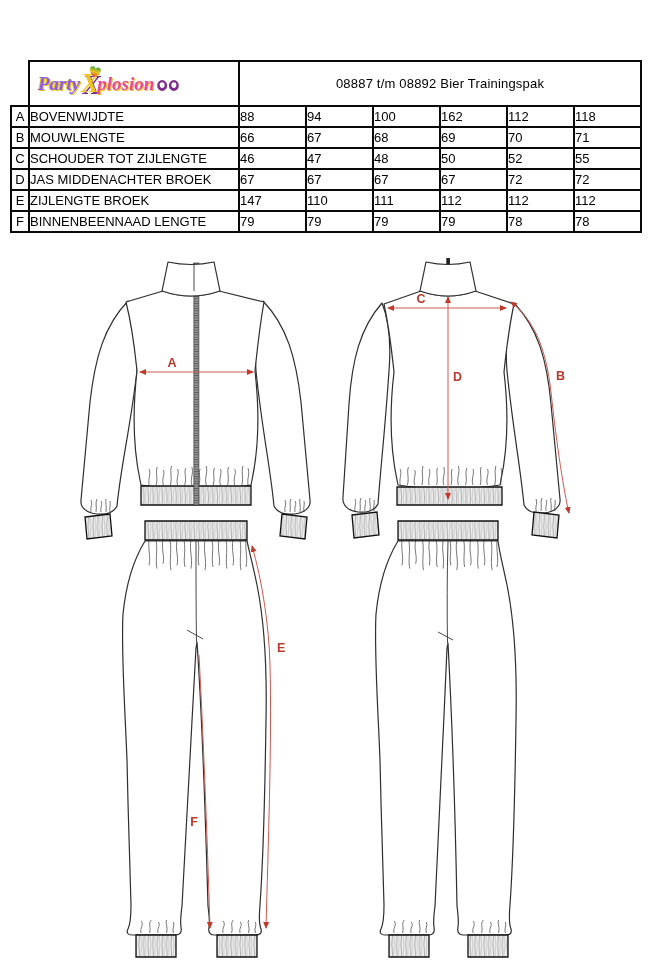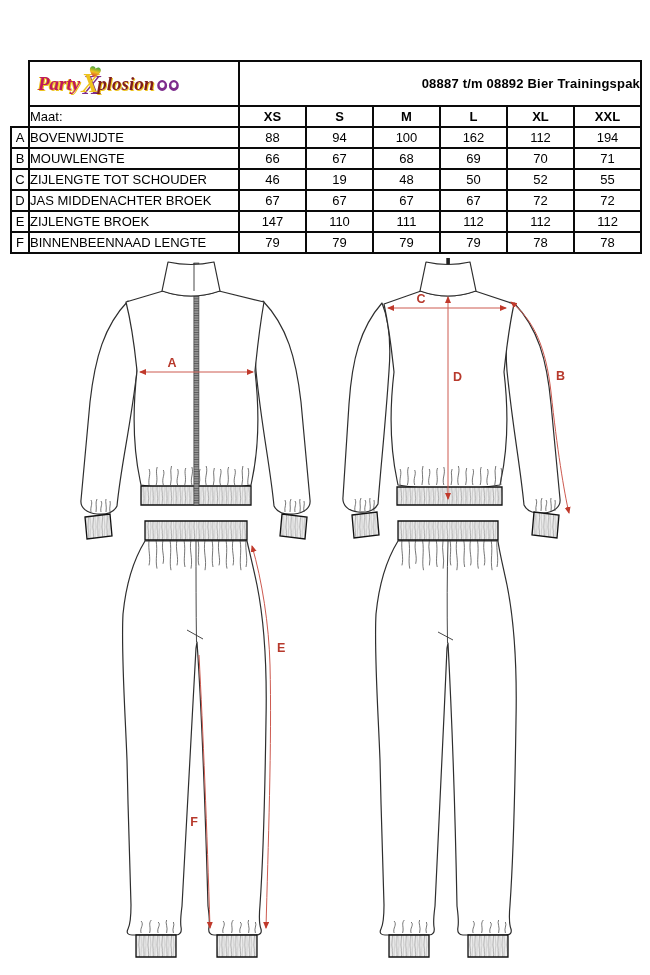--- a/index.html
+++ b/index.html
@@ -3,32 +3,32 @@
 <meta charset="utf-8">
 <style>
   html,body{margin:0;padding:0;background:#fff;}
   body{width:650px;height:975px;position:relative;font-family:"Liberation Sans",sans-serif;color:#000;overflow:hidden;}
 
   
   table.size-table{position:absolute;left:10px;top:60px;width:630px;border-collapse:collapse;table-layout:fixed;}
   .size-table td{border:2px solid #0a0a0a;padding:0;height:19px;font-size:13px;vertical-align:middle;background:#fff;}
   .size-table tr.logo-row td{height:43px;}
   .size-table td.nob{border-style:none;background:transparent;}
-  .title-cell{font-weight:bold;font-size:15px;text-align:right;padding-left:8px;letter-spacing:.2px;}
+  .title-cell{font-weight:normal;font-size:15px;text-align:center;padding-left:8px;letter-spacing:.2px;}
   .maat-cell{text-align:left;padding-left:5px;}
   .size-cell{text-align:center;font-weight:bold;font-size:12.5px;}
   .letter-cell{text-align:center;font-size:12px;}
   .label-cell{text-align:left;padding-left:5px;white-space:nowrap;}
-  .value-cell{text-align:center;}
+  .value-cell{text-align:left;}
 
   
   .logo{position:relative;display:flex;align-items:baseline;padding-left:8px;height:100%;align-items:center;}
-  .lg-party{font:italic bold 19px "Liberation Serif",serif;color:#be185d;text-shadow:1px 1px 0 #eec31e,-1px 0 0 #eec31e;}
+  .lg-party{font:italic bold 19px "Liberation Serif",serif;color:#8b5cf6;text-shadow:1px 1px 0 #eec31e,-1px 0 0 #eec31e;}
   .lg-x{font:italic bold 27px "Liberation Serif",serif;color:#eec31e;text-shadow:1.5px 1.5px 0 #7d2c8c;margin-left:1px;line-height:1;}
-  .lg-rest{font:italic bold 19px "Liberation Serif",serif;color:#7f1d1d;text-shadow:1px 1px 0 #eec31e;margin-left:-2px;}
+  .lg-rest{font:italic bold 19px "Liberation Serif",serif;color:#ec4899;text-shadow:1px 1px 0 #eec31e;margin-left:-2px;}
   .heart-icon{position:absolute;left:58px;top:3px;}
   .mask-icon{margin-left:2px;position:relative;top:3px;}
 
   
   svg.diagram{position:absolute;left:0;top:245px;}
   .outline{fill:#ffffff;stroke:#2e2e2e;stroke-width:1.2;stroke-linejoin:round;}
   .seam{fill:none;stroke:#333;stroke-width:0.9;}
   .band{fill:url(#rib);stroke:#111;stroke-width:1.3;}
   .fr{fill:none;stroke:#4a4a4a;stroke-width:0.75;vector-effect:non-scaling-stroke;}
   .red-line{fill:none;stroke:#cd5a50;stroke-width:1;}
@@ -74,54 +74,44 @@
             <path d="M1,6 a4.6,5 0 1 0 9.2,0 a4.6,5 0 1 0 -9.2,0 M11.8,6 a4.6,5 0 1 0 9.2,0 a4.6,5 0 1 0 -9.2,0" fill="#7d2c8c"></path>
             <ellipse cx="5.6" cy="5.6" rx="2.3" ry="2.6" fill="#fff"></ellipse>
             <ellipse cx="16.4" cy="5.6" rx="2.3" ry="2.6" fill="#fff"></ellipse>
           </svg>
         </span>
       </div>
     </td>
     <td colspan="6" class="title-cell">08887 t/m 08892 Bier Trainingspak</td>
   </tr>
   <tr>
-    <td class="nob"></td>
-    <td class="maat-cell">Maat:</td>
-    <td class="size-cell">XS</td>
-    <td class="size-cell">S</td>
-    <td class="size-cell">M</td>
-    <td class="size-cell">L</td>
-    <td class="size-cell">XL</td>
-    <td class="size-cell">XXL</td>
-  </tr>
-  <tr>
     <td class="letter-cell">A</td>
     <td class="label-cell">BOVENWIJDTE</td>
     <td class="value-cell">88</td>
     <td class="value-cell">94</td>
     <td class="value-cell">100</td>
     <td class="value-cell">162</td>
     <td class="value-cell">112</td>
-    <td class="value-cell">194</td>
+    <td class="value-cell">118</td>
   </tr>
   <tr>
     <td class="letter-cell">B</td>
     <td class="label-cell">MOUWLENGTE</td>
     <td class="value-cell">66</td>
     <td class="value-cell">67</td>
     <td class="value-cell">68</td>
     <td class="value-cell">69</td>
     <td class="value-cell">70</td>
     <td class="value-cell">71</td>
   </tr>
   <tr>
     <td class="letter-cell">C</td>
-    <td class="label-cell">ZIJLENGTE TOT SCHOUDER</td>
+    <td class="label-cell">SCHOUDER TOT ZIJLENGTE</td>
     <td class="value-cell">46</td>
-    <td class="value-cell">19</td>
+    <td class="value-cell">47</td>
     <td class="value-cell">48</td>
     <td class="value-cell">50</td>
     <td class="value-cell">52</td>
     <td class="value-cell">55</td>
   </tr>
   <tr>
     <td class="letter-cell">D</td>
     <td class="label-cell">JAS MIDDENACHTER BROEK</td>
     <td class="value-cell">67</td>
     <td class="value-cell">67</td>

